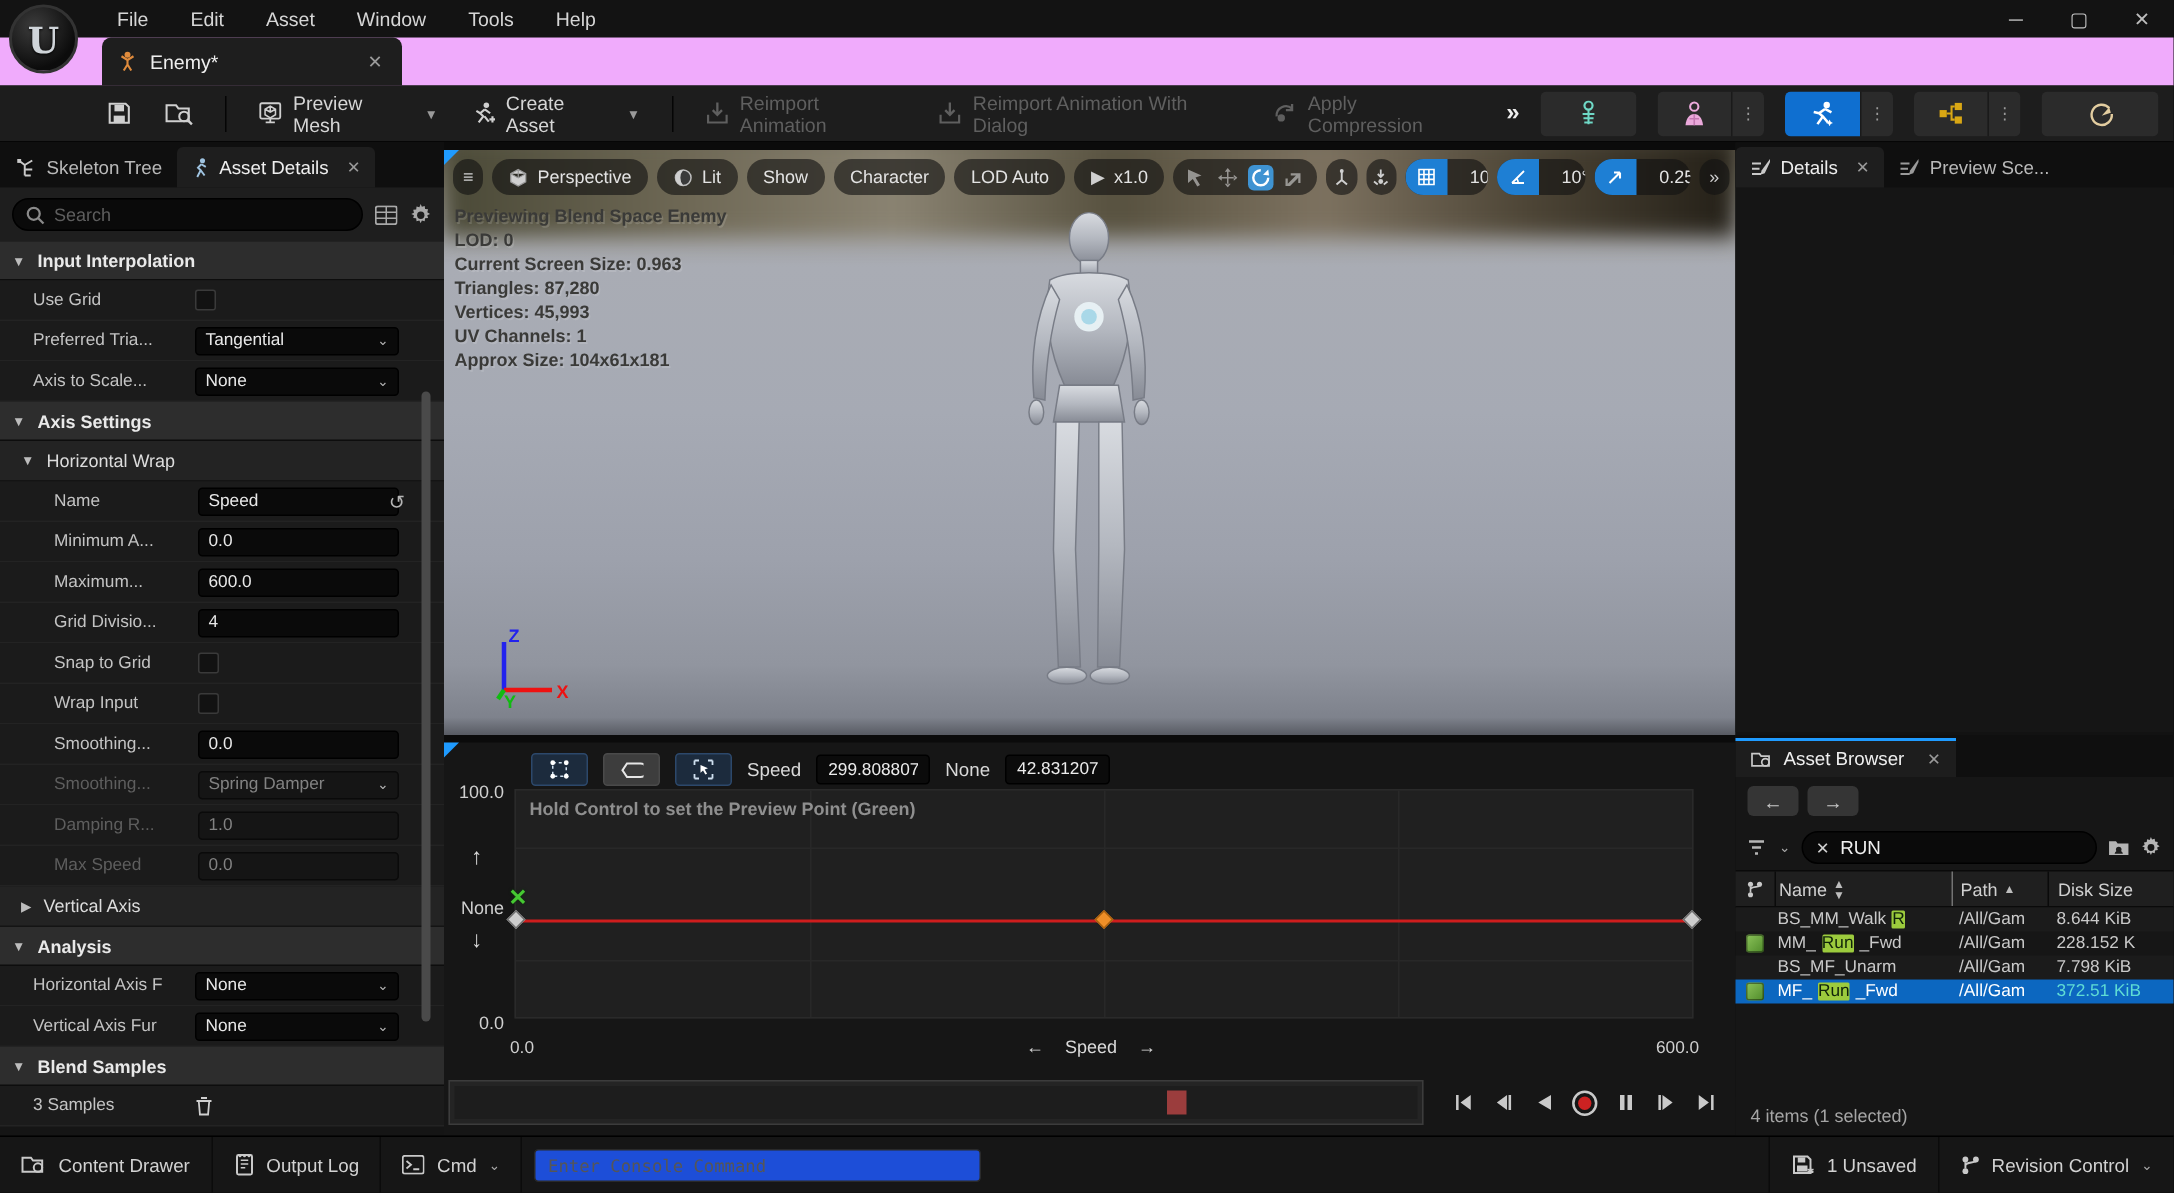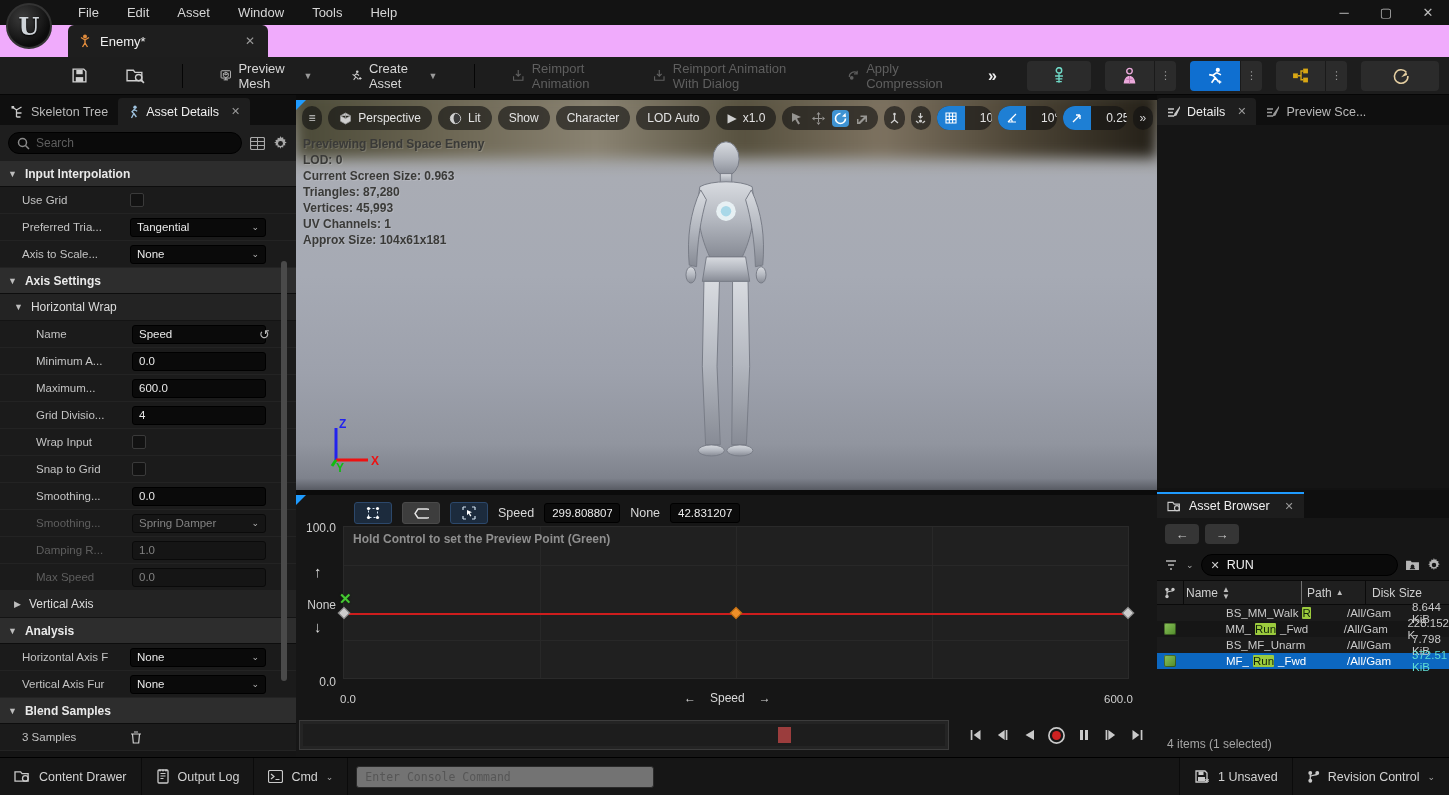--- a/index.html
+++ b/index.html
@@ -22,21 +22,21 @@
 
   
   .tabbar { position:absolute; left:0; top:25px; width:1449px; height:32px; background:#f0abfc; }
   .doc-tab { position:absolute; left:68px; top:0; width:200px; height:32px; background:#1e1e1e;
     border-radius:6px 6px 0 0; display:flex; align-items:center; padding:0 10px; gap:8px; }
   .doc-tab .title { color:#efefef; font-size:13px; flex:1; }
   .doc-tab .close { color:#9a9a9a; font-size:12px; padding:0 3px; }
 
   
   .toolbar { position:absolute; left:0; top:57px; width:1449px; height:38px; background:#1d1d1d;
-    border-bottom:1px solid #060606; display:flex; align-items:center; padding-left:62px; gap:20px; }
+    border-bottom:1px solid #060606; display:flex; align-items:center; padding-left:62px; gap:4px; }
   .tbtn { display:flex; align-items:center; gap:7px; padding:5px 9px; border-radius:4px; color:#d6d6d6; font-size:13px; }
   .tbtn.disabled { color:#5f5f5f; }
   .tbtn .chev { font-size:9px; color:#9a9a9a; margin-left:2px; }
   .tdivider { width:1px; height:24px; background:#050505; margin:0 8px; }
   .mode-group { margin-left:auto; margin-right:10px; display:flex; gap:14px; align-items:center; }
   .mode-split { display:flex; border-radius:4px; overflow:hidden; }
   .mode-btn { height:30px; background:#2b2b2b; display:flex; align-items:center; justify-content:center; padding:0 16px; }
   .mode-btn.active { background:#0f6fd0; }
   .mode-dots { width:22px; height:30px; background:#2b2b2b; border-left:1px solid #1a1a1a;
     display:flex; align-items:center; justify-content:center; color:#9a9a9a; font-size:11px; letter-spacing:0; }
@@ -153,35 +153,35 @@
     display:flex; align-items:center; color:#d0d0d0; font-size:12px; }
   .col-ic { width:26px; display:flex; justify-content:center; }
   .col-name { width:118px; display:flex; gap:4px; align-items:center; padding-left:2px; border-left:1px solid #0a0a0a; height:100%; }
   .col-path { width:64px; display:flex; gap:4px; align-items:center; padding-left:5px; border-left:1px solid #737373; height:100%; }
   .col-size { flex:1; padding-left:6px; border-left:1px solid #0a0a0a; height:100%; display:flex; align-items:center; }
   .sort { font-size:8px; color:#bdbdbd; line-height:7px; }
   .ab-row { height:16px; display:flex; align-items:center; font-size:11.5px; color:#c9c9c9; }
   .ab-row:nth-child(odd) { background:#1b1b1b; }
   .ab-row.selected { background:#0c67c0; color:#fff; }
   .ab-row .col-name, .ab-row .col-path, .ab-row .col-size { border-left:none; }
-  .ab-row .nm { white-space:nowrap; overflow:hidden;margin-left:41px; }
+  .ab-row .nm { white-space:nowrap; overflow:hidden; }
   .ab-row .match { background:#9ccb3d; color:#10240a; border-radius:1px; }
   .ab-row .match:empty { display:none; }
   .ab-row.selected .sizev { color:#5fdcd4; }
   .ab-status { position:absolute; left:0; bottom:0; height:26px; width:100%; display:flex; align-items:center;
     padding:0 10px; color:#a5a5a5; font-size:12px; background:#161616; }
   .rowic { width:12px; height:12px; border-radius:2px; }
   .rowic.anim { background:linear-gradient(135deg,#8cc45a,#4f8a2a); box-shadow:inset 0 0 0 1px rgba(0,0,0,.4); }
 
   
   .statusbar { position:absolute; left:0; top:757px; width:1449px; height:38px; background:#161616;
     border-top:1px solid #000; display:flex; align-items:center; }
   .sb-btn { display:flex; align-items:center; gap:8px; height:100%; padding:0 14px; color:#d2d2d2; font-size:12.5px;
     border-right:1px solid #0b0b0b; }
-  .sb-console { width:298px; height:22px; background:#737373; border:1px solid #2a2a2a; border-radius:3px;
+  .sb-console { width:298px; height:22px; background:#1d4ed8; border:1px solid #2a2a2a; border-radius:3px;
     margin-left:8px; color:#e0e0e0; font-family:"DejaVu Sans Mono", monospace; font-size:11.5px; padding:0 8px; }
   .sb-console::placeholder { color:#565656; }
   .sb-right { margin-left:auto; display:flex; height:100%; }
   .sb-right .sb-btn { border-right:none; border-left:1px solid #0b0b0b; }
   .chevsm { font-size:9px; color:#a9a9a9; }
 </style>
 </head>
 <body>
 
 <div class="menubar">
@@ -421,27 +421,27 @@
         <input class="pinput" value="600.0" style="">
       </span>
   </div>
   <div class="prow indent">
     <span class="plabel">Grid Divisio...</span>
     <span class="pval">
         <input class="pinput" value="4" style="">
       </span>
   </div>
   <div class="prow indent">
+    <span class="plabel">Snap to Grid</span>
+    <span class="pval">
+        <span class="pcheck"></span>
+      </span>
+  </div>
+  <div class="prow indent">
     <span class="plabel">Wrap Input</span>
-    <span class="pval">
-        <span class="pcheck"></span>
-      </span>
-  </div>
-  <div class="prow indent">
-    <span class="plabel">Snap to Grid</span>
     <span class="pval">
         <span class="pcheck"></span>
       </span>
   </div>
   <div class="prow indent">
     <span class="plabel">Smoothing...</span>
     <span class="pval">
         <input class="pinput" value="0.0" style="">
       </span>
   </div>

